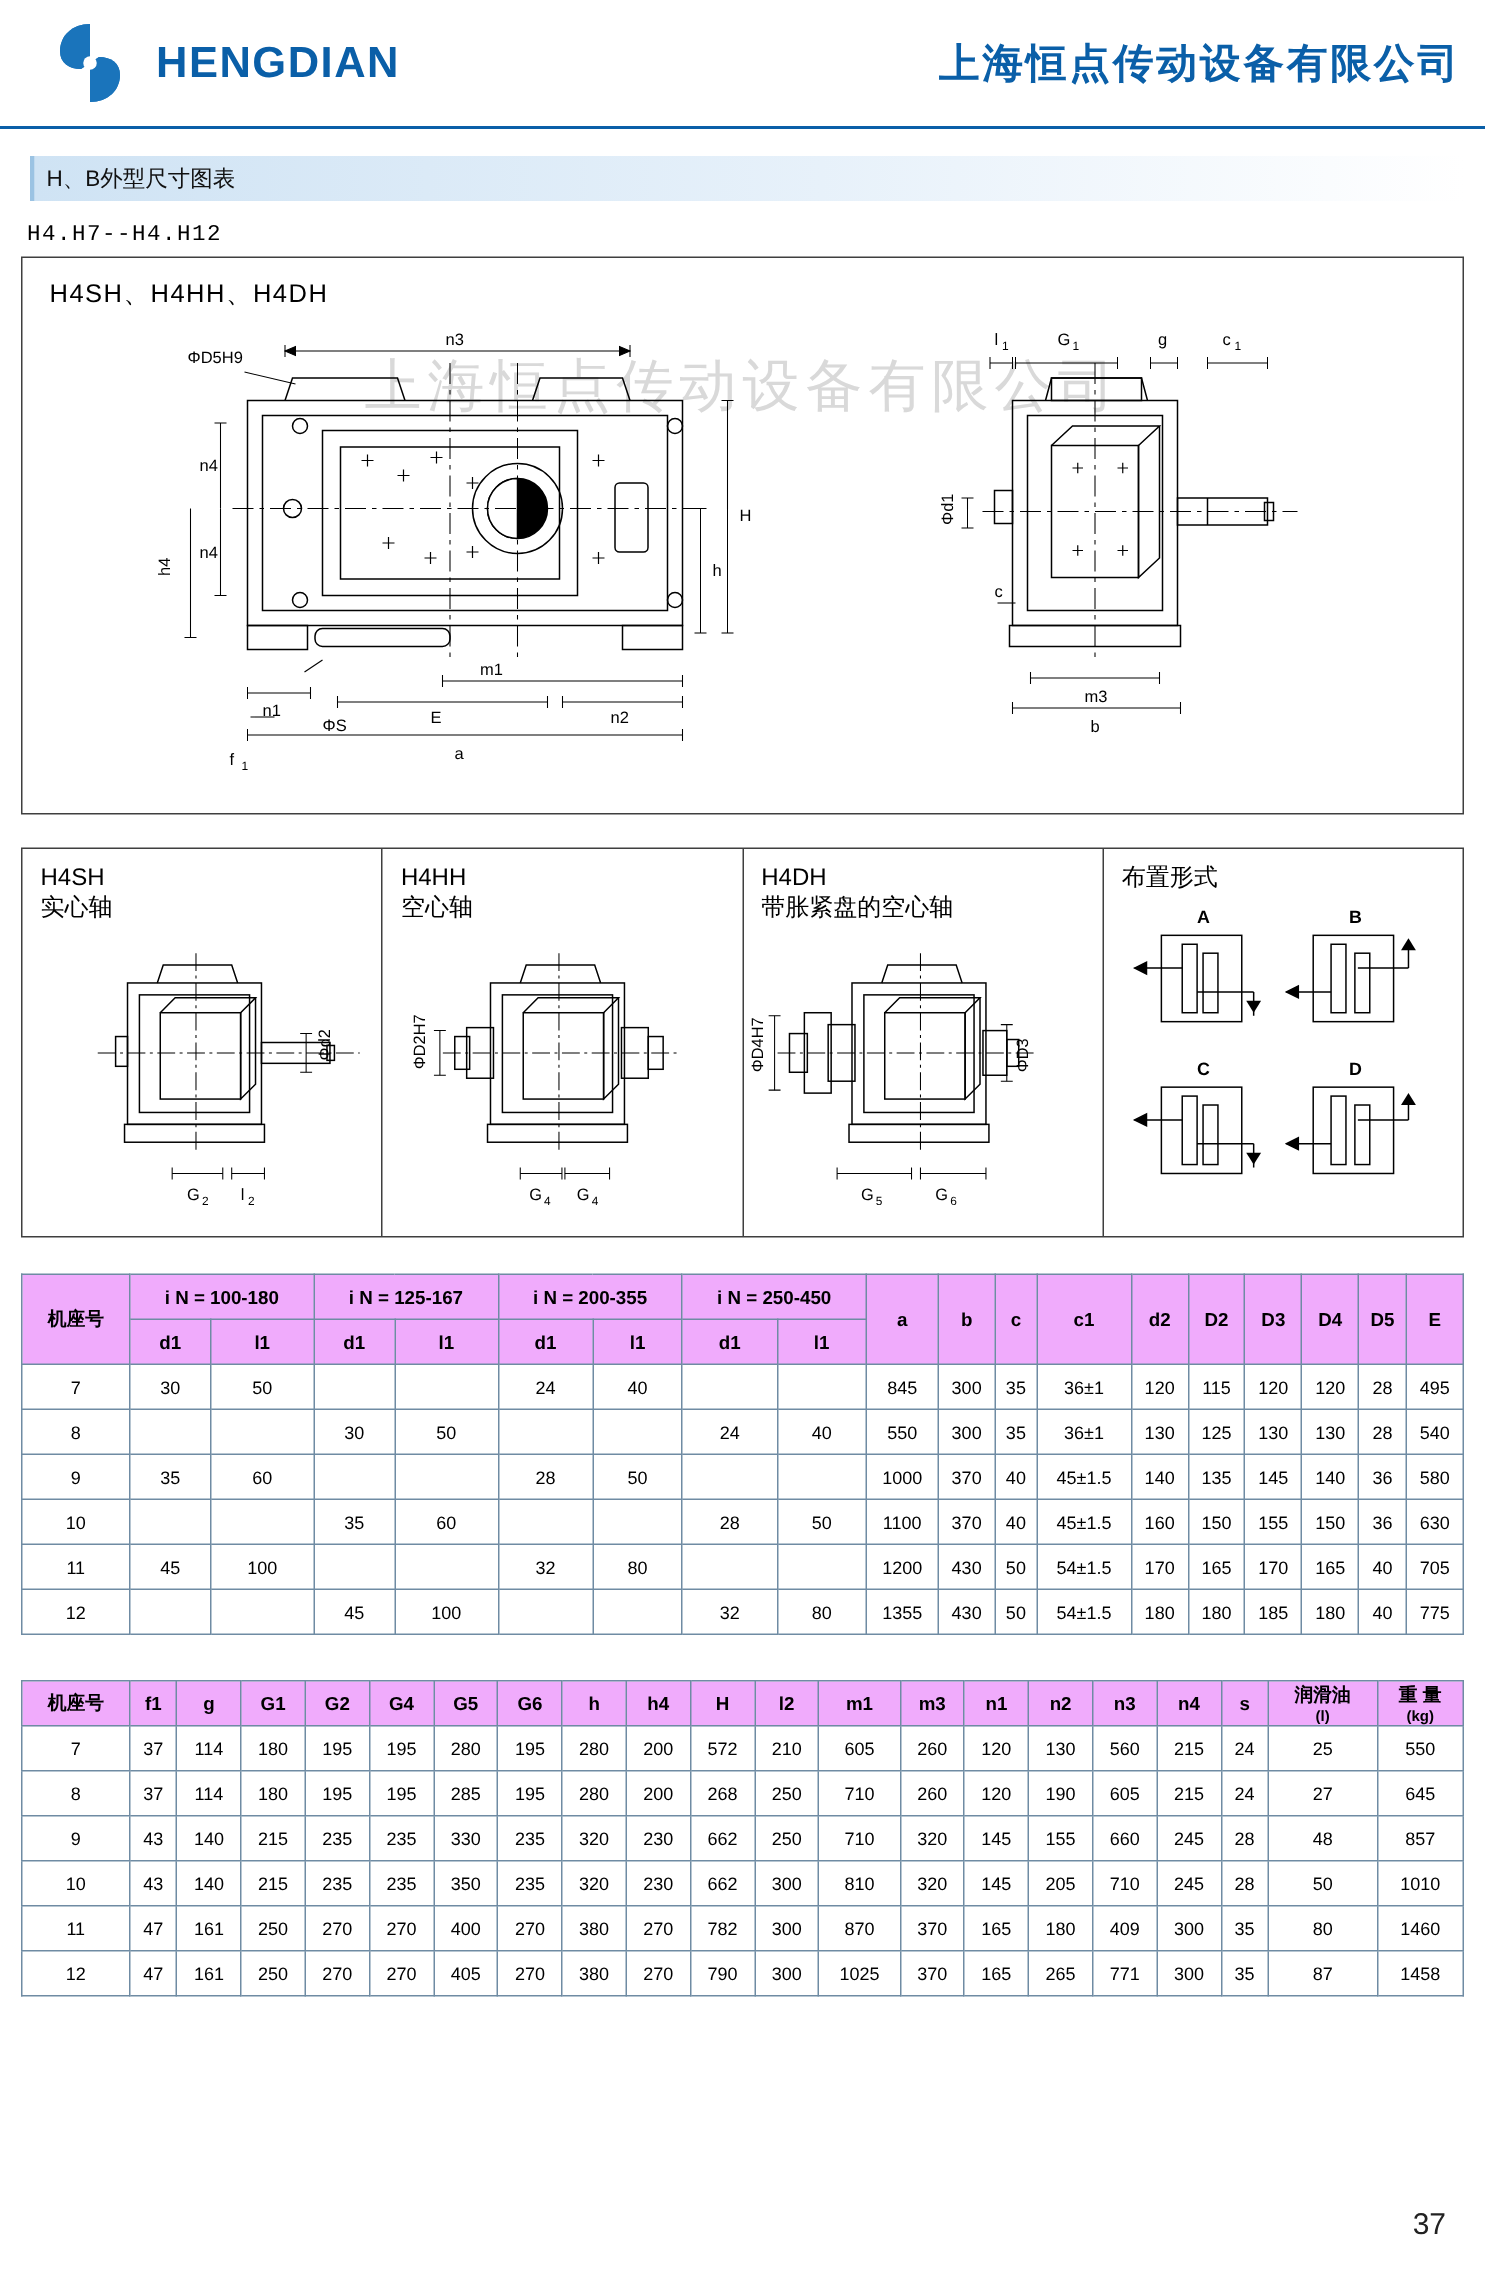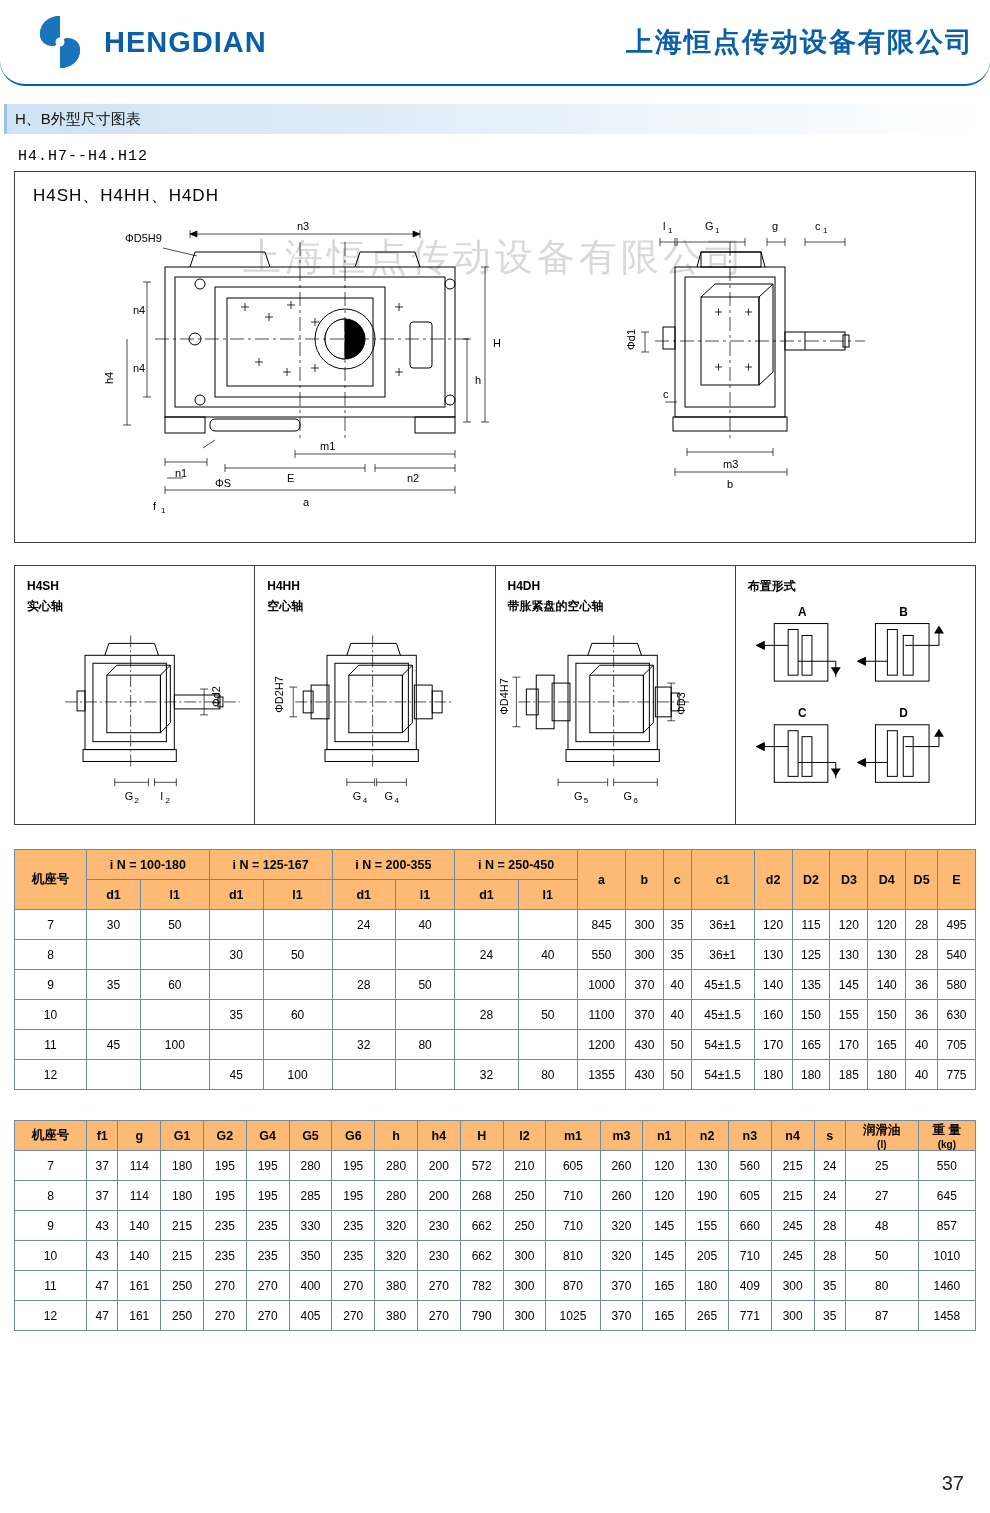--- a/index.html
+++ b/index.html
@@ -14,40 +14,39 @@
     overflow: hidden;
   }
   
   .header {
     height: 86px;
     display: flex;
     align-items: center;
     justify-content: space-between;
     padding: 0 16px 0 30px;
     border-bottom: 2px solid #0a5fa8;
-    border-radius: 25px;
   }
   .brand { display: flex; align-items: center; gap: 14px; }
   .brand-mark { width: 60px; height: 60px; }
   .brand-name {
     font-size: 29px;
     font-weight: bold;
     color: #0a5fa8;
     letter-spacing: 1px;
     font-family: "Liberation Sans", sans-serif;
   }
   .company-cn {
     font-size: 27px;
     font-weight: bold;
     color: #0a5fa8;
     letter-spacing: 2px;
   }
   
   .section-bar {
-    margin: 18px 14px 0 4px;
+    margin: 18px 14px 0 20px;
     height: 30px;
     background: linear-gradient(to right, #cfe3f4 0%, #e7f1fa 55%, #ffffff 100%);
     display: flex;
     align-items: center;
     padding-left: 8px;
     font-size: 15px;
     color: #111;
     border-left: 3px solid #9bc3e3;
   }
   .model-range {
@@ -94,40 +93,40 @@
   }
   .variant-cell {
     flex: 1 1 0;
     border-right: 1px solid #3f3f3f;
     position: relative;
   }
   .variant-cell:last-child { border-right: none; }
   .variant-cap {
     position: absolute;
     top: 10px; left: 12px;
-    font-size: 12px;
-    font-weight: bold;
+    font-size: 16px;
+    font-weight: normal;
     line-height: 20px;
   }
   
   table.dim {
     margin: 24px 14px 0 14px;
     border-collapse: collapse;
     width: 962px;
     font-size: 12px;
   }
   table.dim th, table.dim td {
     border: 1px solid #6f8ba3;
     text-align: center;
     height: 30px;
     padding: 0 2px;
     background: #fff;
   }
   table.dim thead th {
-    background: #fdba74;
+    background: #f0abfc;
     font-weight: bold;
     font-size: 12.5px;
   }
   table.dim .rowhead { background:#fff; }
   .unit-small { font-size: 10px; display:block; line-height:11px;}
   .page-num {
     position: absolute;
     right: 26px;
     bottom: 18px;
     font-size: 20px;

